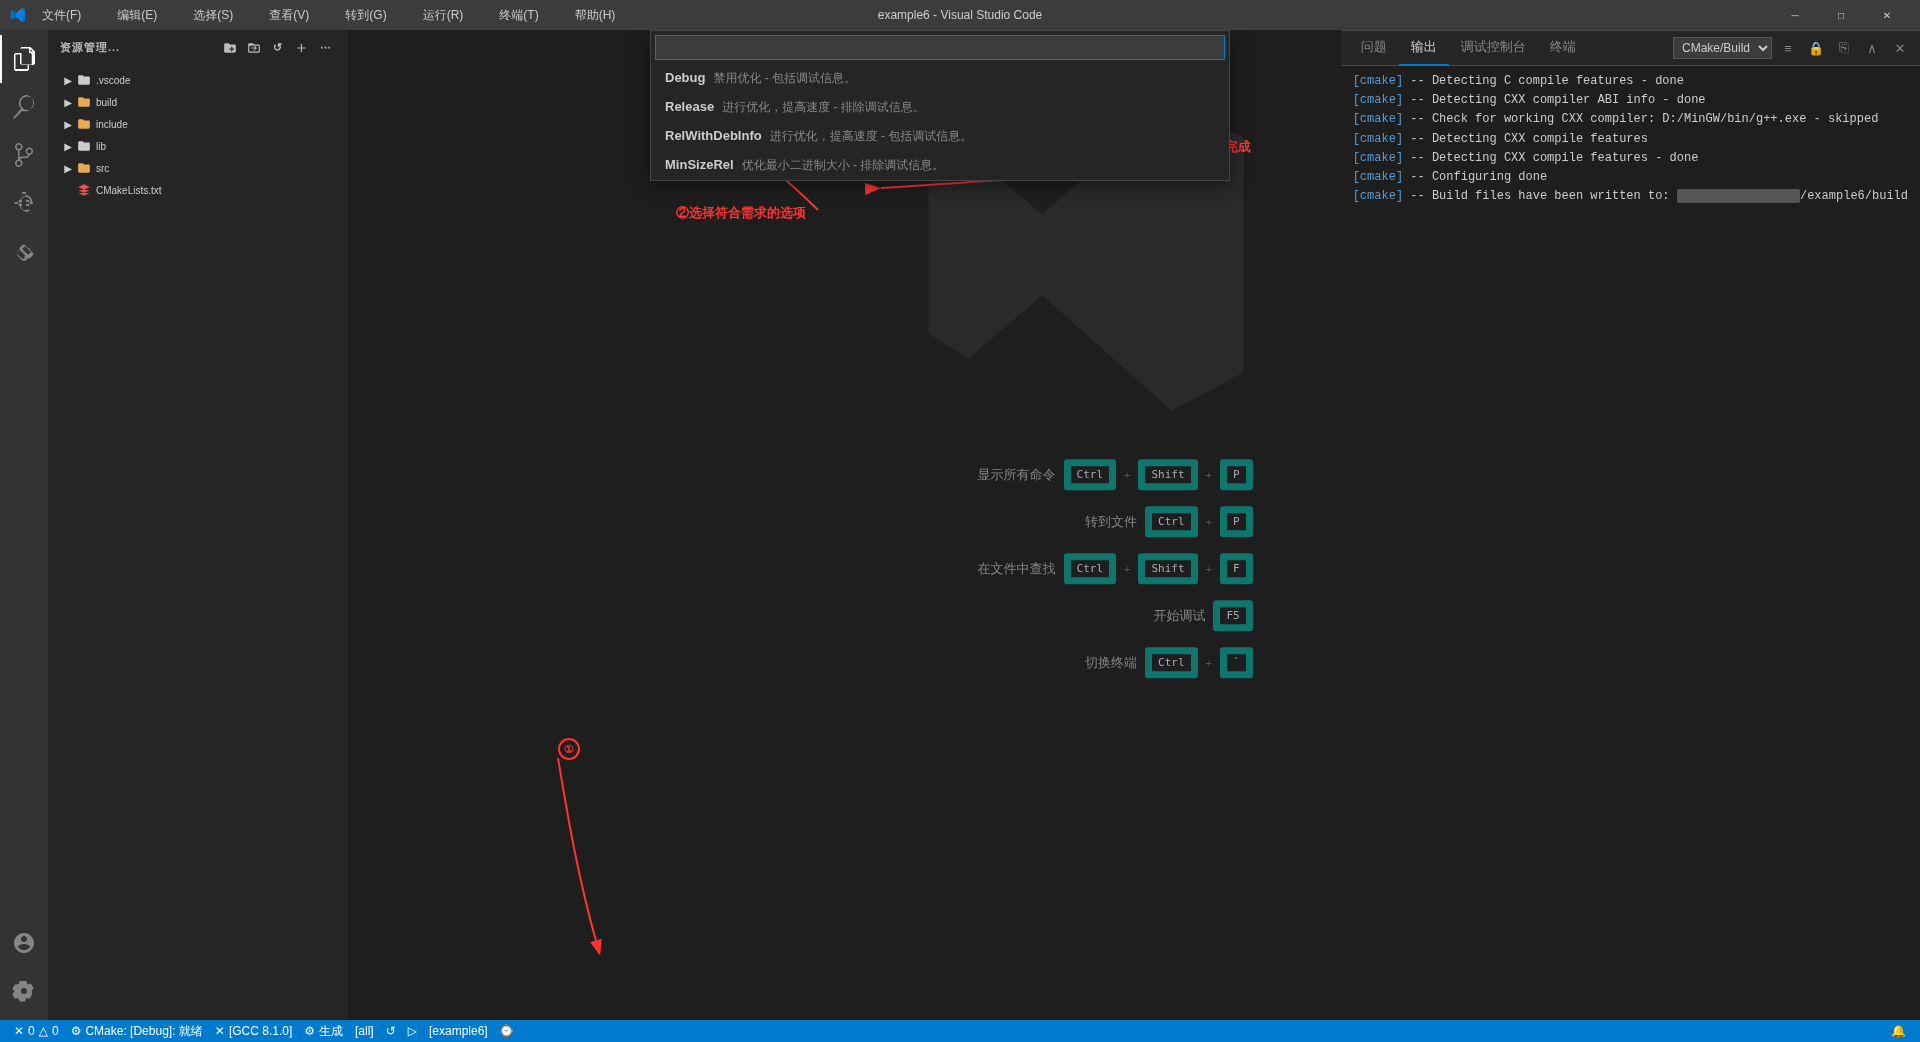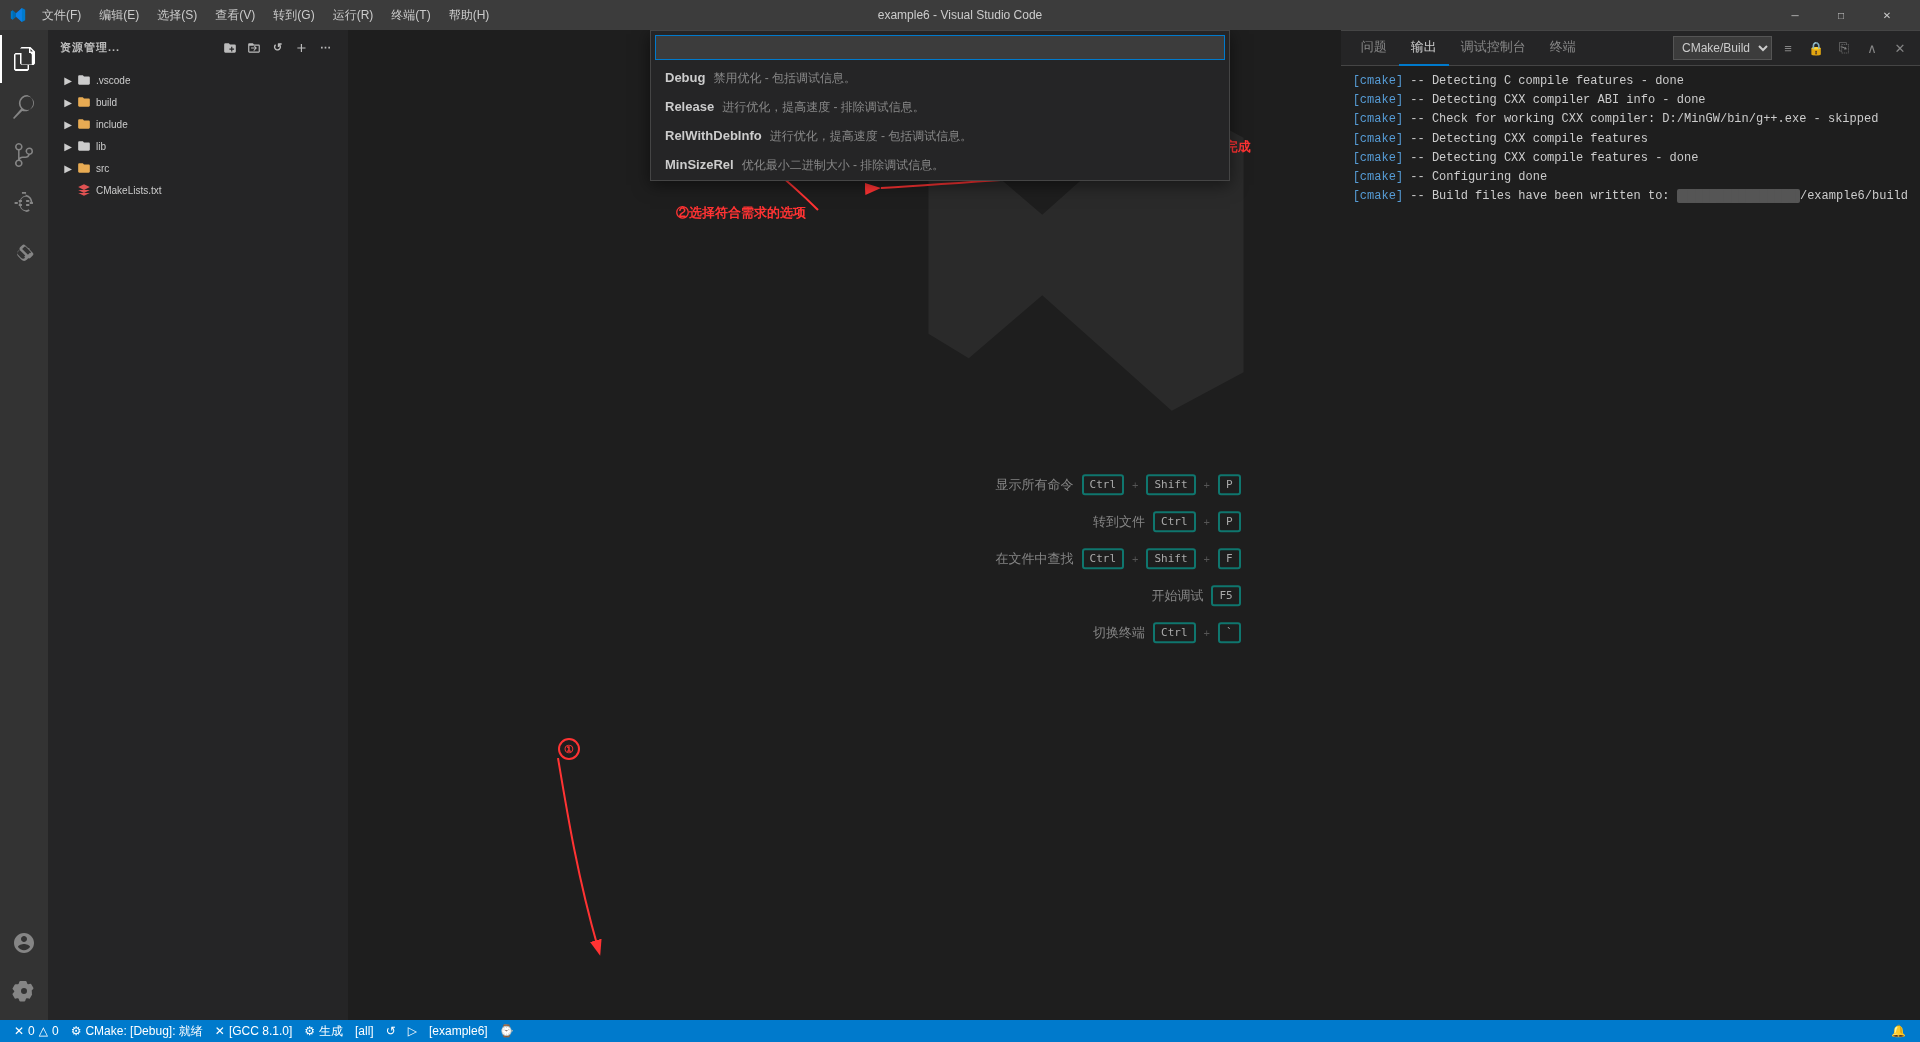--- a/index.html
+++ b/index.html
@@ -25,21 +25,21 @@
       padding: 0 10px;
       flex-shrink: 0;
     }
     #title-bar-left {
       display: flex;
       align-items: center;
       gap: 8px;
     }
     .menu-bar {
       display: flex;
-      gap: 2px;
+      gap: 20px;
     }
     .menu-item {
       padding: 2px 8px;
       cursor: pointer;
       border-radius: 3px;
       font-size: 12px;
       color: #cccccc;
     }
     #title-center {
       font-size: 12px;
@@ -201,40 +201,40 @@
       opacity: 0.05;
     }
     #watermark svg {
       width: 350px;
       height: 350px;
     }
 
     
     #shortcuts-panel {
       position: absolute;
-      right: 100px;
+      right: 88px;
       top: 50%;
       transform: translateY(-30%);
       display: flex;
       flex-direction: column;
       gap: 16px;
     }
     .shortcut-row {
       display: flex;
       align-items: center;
       justify-content: flex-end;
       gap: 8px;
     }
     .shortcut-label {
       color: #858585;
       font-size: 13px;
     }
     .kbd {
       background: transparent;
-      border: 2px solid #0f766e;
+      border: 7px solid #0f766e;
       color: #aaaaaa;
       padding: 2px 6px;
       border-radius: 3px;
       font-size: 11px;
       font-family: monospace;
     }
     .kbd-plus {
       color: #555;
       font-size: 11px;
     }
@@ -329,20 +329,21 @@
       border-bottom: 2px solid transparent;
       text-align: center;
     }
     .terminal-tab.active {
       color: #cccccc;
       border-bottom: 2px solid #007acc;
     }
     #terminal-header-right {
       margin-left: auto;
       display: flex;
+      align-items: center;
       gap: 4px;
     }
     .terminal-selector {
       background: #3c3c3c;
       border: 1px solid #555;
       color: #cccccc;
       font-size: 12px;
       padding: 2px 4px;
       cursor: pointer;
     }

